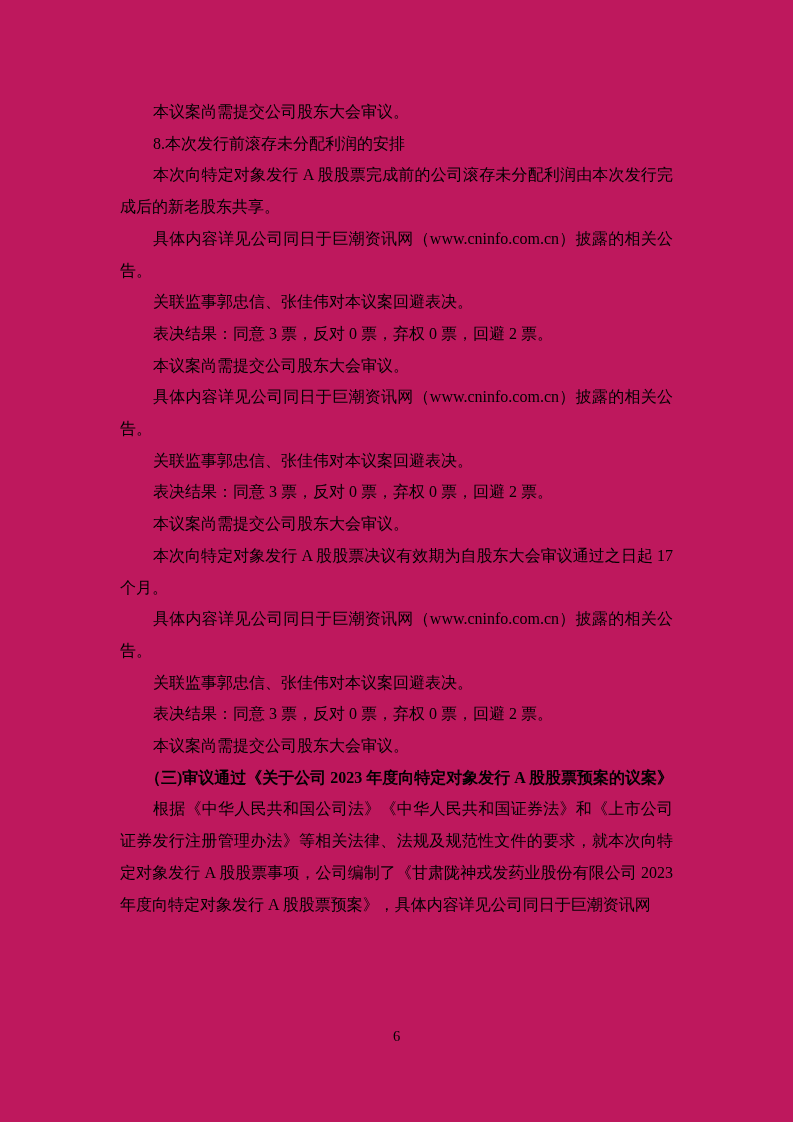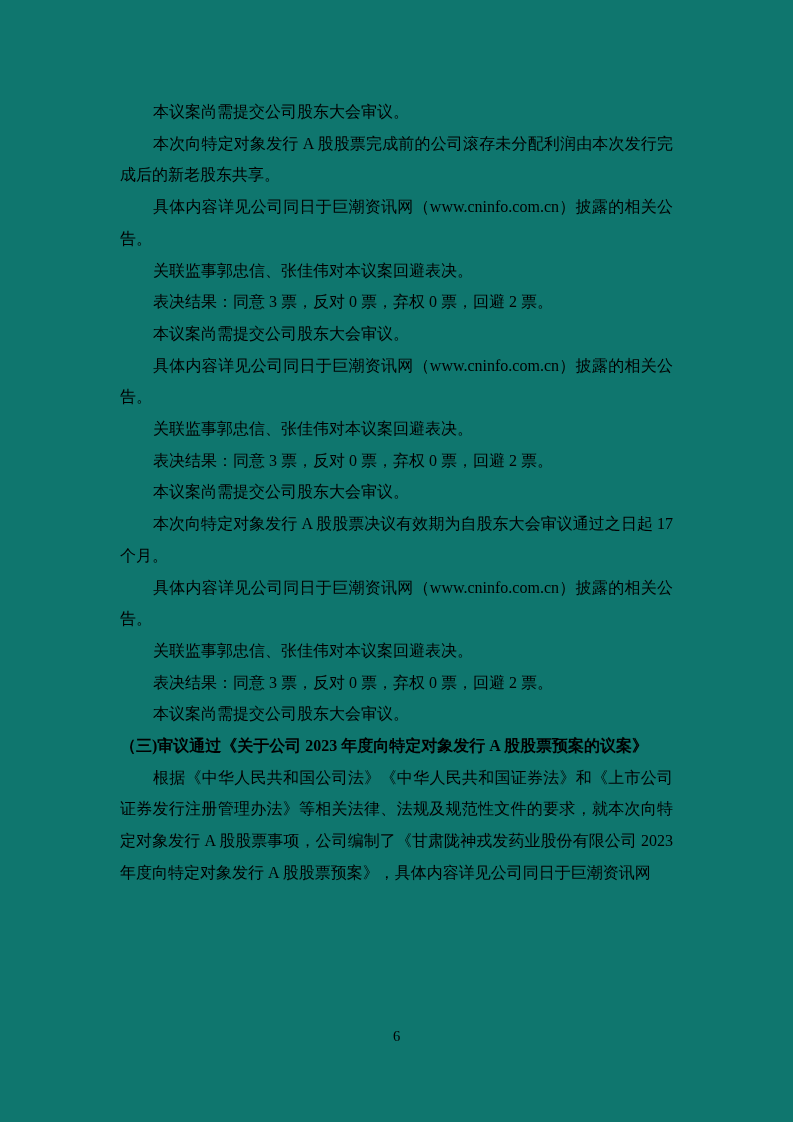--- a/index.html
+++ b/index.html
@@ -4,21 +4,21 @@
 <style>
   html, body {
     margin: 0;
     padding: 0;
     background: #ffffff;
   }
   .page {
     position: relative;
     width: 793px;
     height: 1122px;
-    background: #0f766e;
+    background: #be185d;
     font-family: "Liberation Serif", "DejaVu Serif", serif;
     color: #000000;
     overflow: hidden;
   }
   .doc-body {
     position: absolute;
     left: 120px;
     top: 96px;
     width: 553px;
   }
@@ -28,39 +28,40 @@
     line-height: 31.7px;
     text-align: justify;
     text-justify: inter-character;
     text-justify: inter-ideograph;
   }
   .para.indent {
     text-indent: 33px;
   }
   .para.heading {
     font-weight: bold;
-    text-align: left;
+    text-align: right;
     text-indent: 0;
   }
   .page-footer {
     position: absolute;
     left: 0;
     top: 1026px;
     width: 793px;
     text-align: center;
     font-size: 14.5px;
     line-height: 20px;
   }
 </style>
 </head>
 <body>
 
 <div class="page">
   <main class="doc-body">
       <p class="para indent">本议案尚需提交公司股东大会审议。</p>
+      <p class="para indent">8.本次发行前滚存未分配利润的安排</p>
       <p class="para indent">本次向特定对象发行 A 股股票完成前的公司滚存未分配利润由本次发行完成后的新老股东共享。</p>
       <p class="para indent">具体内容详见公司同日于巨潮资讯网（www.cninfo.com.cn）披露的相关公告。</p>
       <p class="para indent">关联监事郭忠信、张佳伟对本议案回避表决。</p>
       <p class="para indent">表决结果：同意 3 票，反对 0 票，弃权 0 票，回避 2 票。</p>
       <p class="para indent">本议案尚需提交公司股东大会审议。</p>
       <p class="para indent">具体内容详见公司同日于巨潮资讯网（www.cninfo.com.cn）披露的相关公告。</p>
       <p class="para indent">关联监事郭忠信、张佳伟对本议案回避表决。</p>
       <p class="para indent">表决结果：同意 3 票，反对 0 票，弃权 0 票，回避 2 票。</p>
       <p class="para indent">本议案尚需提交公司股东大会审议。</p>
       <p class="para indent">本次向特定对象发行 A 股股票决议有效期为自股东大会审议通过之日起 17 个月。</p>

